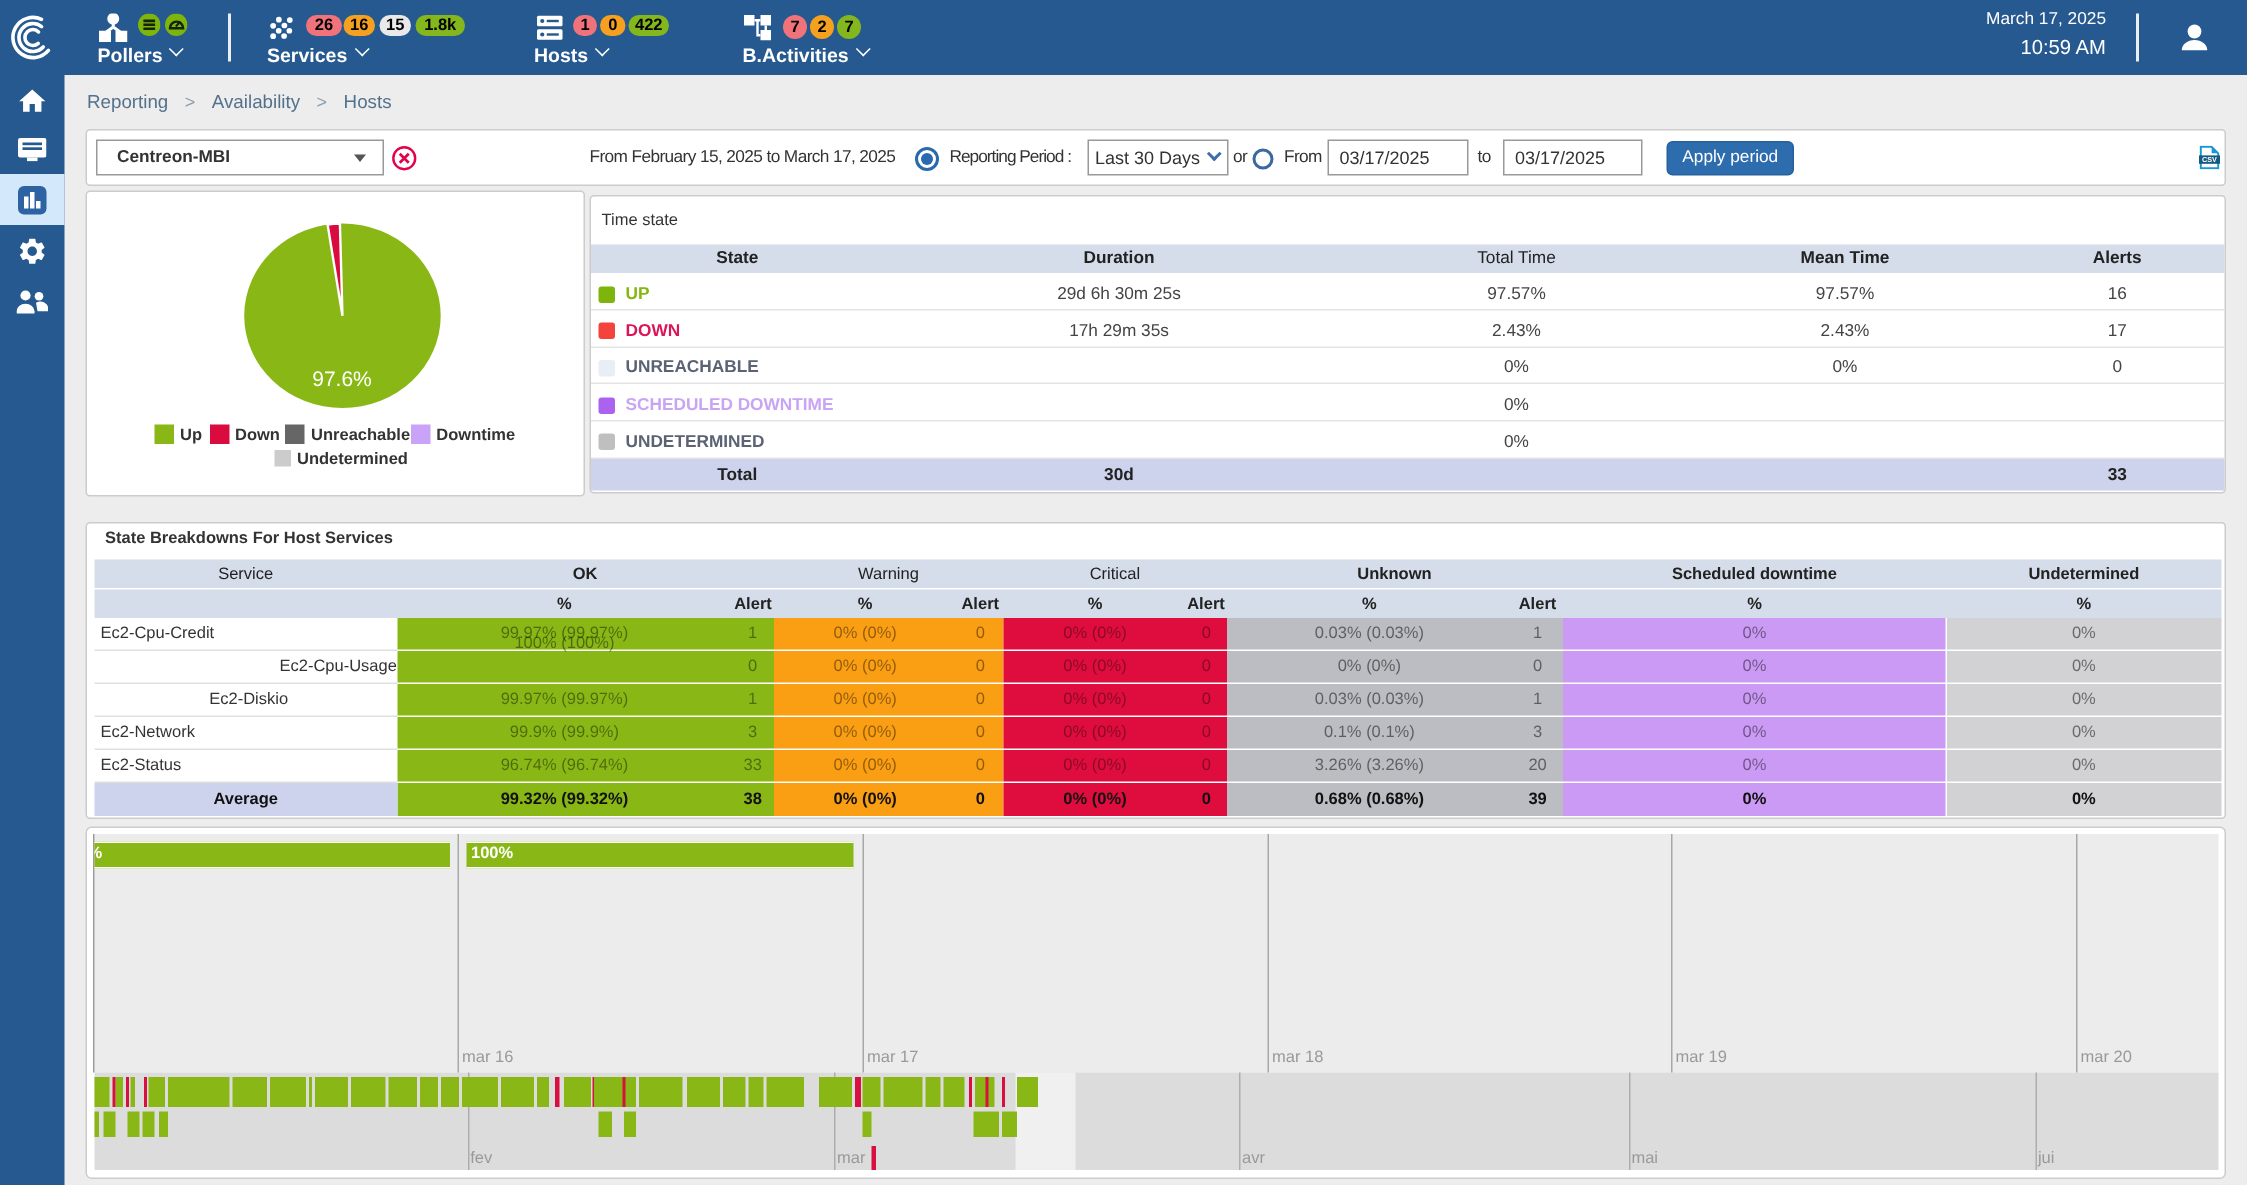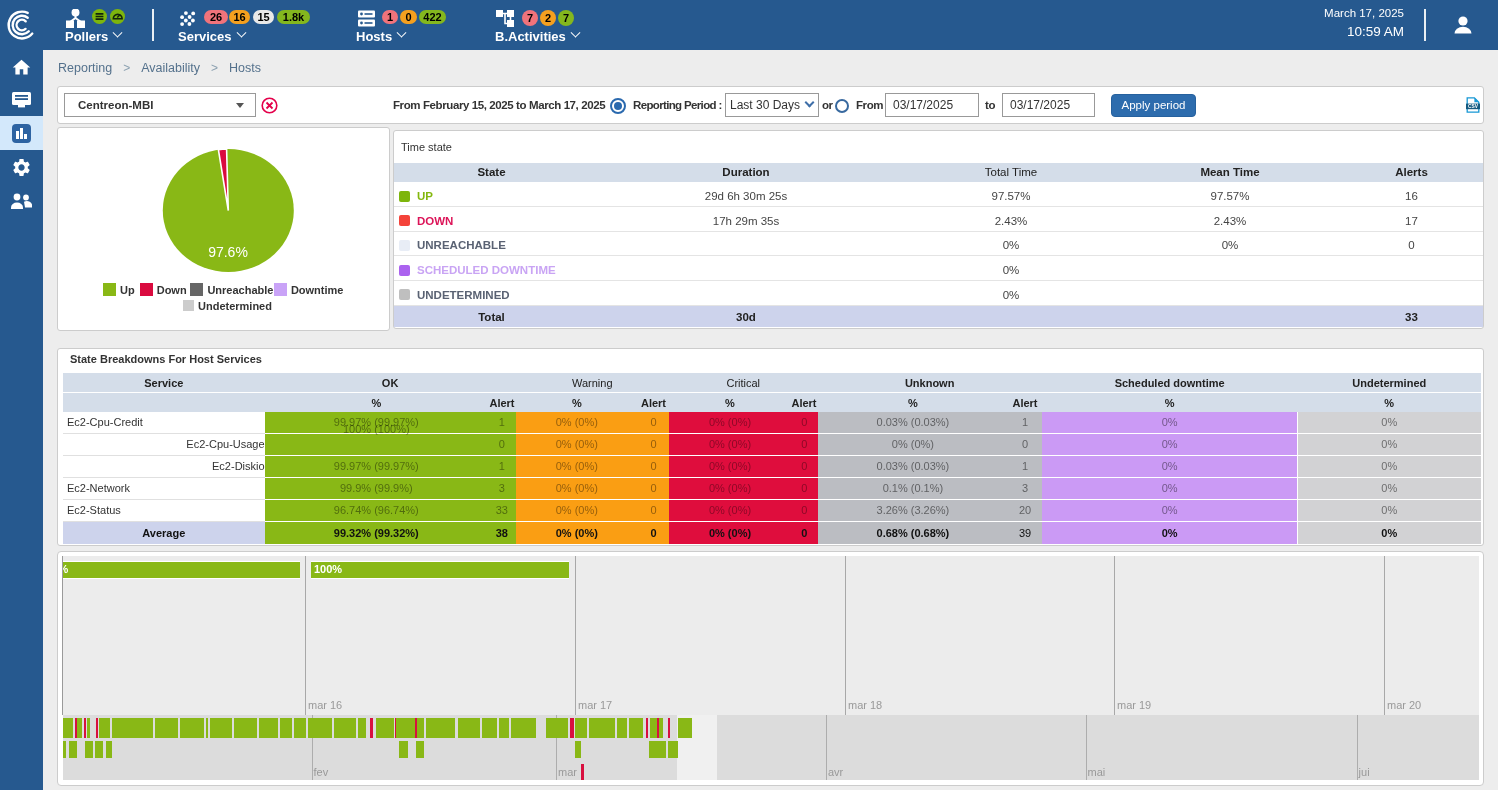--- a/index.html
+++ b/index.html
@@ -20,21 +20,21 @@
 .vsep { position:absolute; width:2px; background:rgba(255,255,255,0.9); }
 
 
 .panel { position:absolute; background:#fff; border:1px solid #ccc; border-radius:3px; }
 
 
 #crumb { position:absolute; left:58px; top:61px; font-size:12.5px; color:#54718c; }
 #crumb .sep { color:#8ba0b0; margin:0 11px; font-size:12px; }
 
 
-.tbtext { position:absolute; top:99px; font-size:11.5px; letter-spacing:-0.4px; font-weight:bold; color:#333; white-space:nowrap;text-align:right; }
+.tbtext { position:absolute; top:99px; font-size:11.5px; letter-spacing:-0.4px; font-weight:normal; color:#333; white-space:nowrap;text-align:right; }
 .tbinput { position:absolute; top:93px; height:24px; border:1px solid #999; background:#fff; font-size:13px; color:#333; font-family:"Liberation Sans",sans-serif; }
 .radio { position:absolute; width:14px; height:14px; border-radius:50%; background:#fff; border:2px solid #38699f; box-sizing:border-box; }
 .radio.sel { width:16px; height:16px; border:2px solid #2a69ae; }
 .radio.sel:after { content:""; position:absolute; left:2px; top:2px; width:8px; height:8px; border-radius:50%; background:#2a69ae; }
 .cell { position:absolute; font-size:11.5px; color:#444; text-align:center; }
 
 
 #chartTop { position:absolute; left:63px; top:556px; width:1416px; height:159px; background:#ececec; }
 #chartNav { position:absolute; left:63px; top:715px; width:1416px; height:65px; background:#dcdcdc; }
 .gline { position:absolute; width:1px; background:#a8a8a8; }
@@ -243,21 +243,21 @@
 <div class="abs" style="left:394px;top:305.5px;width:1089px;height:21.5px;background:#cdd3ec"></div>
 <div class="cell" style="left:393px;top:310.5px;width:197px;font-weight:bold;color:#222">Total</div>
 <div class="cell" style="left:590px;top:310.5px;width:312px;font-weight:bold;color:#222">30d</div>
 <div class="cell" style="left:1340px;top:310.5px;width:143px;font-weight:bold;color:#222">33</div>
 </div>
 
   <div class="panel" style="left:57px;top:348px;width:1427px;height:198px"></div>
   <div class="abs" style="left:70px;top:353px;font-size:11px;font-weight:bold;color:#333">State Breakdowns For Host Services</div>
   <div id="bdTable">
 <div class="abs" style="left:63px;top:372.6px;width:1418px;height:19.5px;background:#d4dde9"></div>
-<div class="cell" style="left:63.0px;top:376.6px;width:201.6px;font-size:11px;font-weight:bold;color:#222">Service</div>
+<div class="cell" style="left:63.0px;top:376.6px;width:201.6px;font-size:11px;font-weight:normal;color:#222">Service</div>
 <div class="cell" style="left:264.6px;top:376.6px;width:251.0px;font-size:11px;font-weight:bold;color:#222">OK</div>
 <div class="cell" style="left:515.6px;top:376.6px;width:153.4px;font-size:11px;font-weight:normal;color:#222">Warning</div>
 <div class="cell" style="left:669.0px;top:376.6px;width:148.5px;font-size:11px;font-weight:normal;color:#222">Critical</div>
 <div class="cell" style="left:817.5px;top:376.6px;width:224.3px;font-size:11px;font-weight:bold;color:#222">Unknown</div>
 <div class="cell" style="left:1041.8px;top:376.6px;width:255.7px;font-size:11px;font-weight:bold;color:#222">Scheduled downtime</div>
 <div class="cell" style="left:1297.5px;top:376.6px;width:183.5px;font-size:11px;font-weight:bold;color:#222">Undetermined</div>
 <div class="abs" style="left:63px;top:393.1px;width:1418px;height:18.5px;background:#d4dde9"></div>
 <div class="cell" style="left:264.6px;top:397.1px;width:223.4px;font-size:11px;font-weight:bold;color:#222">%</div>
 <div class="cell" style="left:472.0px;top:397.1px;width:60.0px;font-size:11px;font-weight:bold;color:#222">Alert</div>
 <div class="cell" style="left:515.6px;top:397.1px;width:122.4px;font-size:11px;font-weight:bold;color:#222">%</div>
@@ -303,21 +303,21 @@
 <div class="cell" style="left:1008.3px;top:434.4px;width:33.5px;height:21px;font-size:11px;color:rgba(0,0,0,0.5);line-height:21px">0</div>
 <div class="cell" style="left:1041.8px;top:434.4px;width:255.7px;height:21px;font-size:11px;color:rgba(0,0,0,0.45);line-height:21px">0%</div>
 <div class="cell" style="left:1297.5px;top:434.4px;width:183.5px;height:21px;font-size:11px;color:rgba(0,0,0,0.5);line-height:21px">0%</div>
 <div class="abs" style="left:63px;top:454.6px;width:201.6px;height:1px;background:#e0e0e0"></div>
 <div class="abs" style="left:264.6px;top:455.6px;width:251px;height:21px;background:#89b816"></div>
 <div class="abs" style="left:515.6px;top:455.6px;width:153.4px;height:21px;background:#fa9e13"></div>
 <div class="abs" style="left:669px;top:455.6px;width:148.5px;height:21px;background:#df0d3d"></div>
 <div class="abs" style="left:817.5px;top:455.6px;width:224.3px;height:21px;background:#bbbdc2"></div>
 <div class="abs" style="left:1041.8px;top:455.6px;width:255.7px;height:21px;background:#cb9af5"></div>
 <div class="abs" style="left:1297.5px;top:455.6px;width:183.5px;height:21px;background:#d2d2d4"></div>
-<div class="cell" style="left:63.0px;top:455.6px;width:201.6px;height:21px;padding-left:4px;text-align:right;font-size:11px;color:#333;line-height:21px">Ec2-Diskio</div>
+<div class="cell" style="left:63.0px;top:455.6px;width:201.6px;height:21px;padding-left:4px;text-align:center;font-size:11px;color:#333;line-height:21px">Ec2-Diskio</div>
 <div class="cell" style="left:264.6px;top:456.4px;width:223.4px;height:21px;font-size:11px;color:rgba(0,0,0,0.42);line-height:21px">99.97% (99.97%)</div>
 <div class="cell" style="left:488.0px;top:456.4px;width:27.6px;height:21px;font-size:11px;color:rgba(0,0,0,0.42);line-height:21px">1</div>
 <div class="cell" style="left:515.6px;top:456.4px;width:122.4px;height:21px;font-size:11px;color:rgba(0,0,0,0.42);line-height:21px">0% (0%)</div>
 <div class="cell" style="left:638.0px;top:456.4px;width:31.0px;height:21px;font-size:11px;color:rgba(0,0,0,0.42);line-height:21px">0</div>
 <div class="cell" style="left:669.0px;top:456.4px;width:122.0px;height:21px;font-size:11px;color:rgba(0,0,0,0.38);line-height:21px">0% (0%)</div>
 <div class="cell" style="left:791.0px;top:456.4px;width:26.5px;height:21px;font-size:11px;color:rgba(0,0,0,0.38);line-height:21px">0</div>
 <div class="cell" style="left:817.5px;top:456.4px;width:190.8px;height:21px;font-size:11px;color:rgba(0,0,0,0.5);line-height:21px">0.03% (0.03%)</div>
 <div class="cell" style="left:1008.3px;top:456.4px;width:33.5px;height:21px;font-size:11px;color:rgba(0,0,0,0.5);line-height:21px">1</div>
 <div class="cell" style="left:1041.8px;top:456.4px;width:255.7px;height:21px;font-size:11px;color:rgba(0,0,0,0.45);line-height:21px">0%</div>
 <div class="cell" style="left:1297.5px;top:456.4px;width:183.5px;height:21px;font-size:11px;color:rgba(0,0,0,0.5);line-height:21px">0%</div>
@@ -365,21 +365,21 @@
 <div class="abs" style="left:1041.8px;top:521.6px;width:255.7px;height:22px;background:#cb9af5"></div>
 <div class="abs" style="left:1297.5px;top:521.6px;width:183.5px;height:22px;background:#d2d2d4"></div>
 <div class="cell" style="left:63.0px;top:521.6px;width:201.6px;height:22px;background:#cdd3ec;font-weight:bold;font-size:11px;color:#111;line-height:22px">Average</div>
 <div class="cell" style="left:264.6px;top:522.6px;width:223.4px;height:21px;font-weight:bold;font-size:11px;color:#111;line-height:21px">99.32% (99.32%)</div>
 <div class="cell" style="left:488.0px;top:522.6px;width:27.6px;height:21px;font-weight:bold;font-size:11px;color:#111;line-height:21px">38</div>
 <div class="cell" style="left:515.6px;top:522.6px;width:122.4px;height:21px;font-weight:bold;font-size:11px;color:#111;line-height:21px">0% (0%)</div>
 <div class="cell" style="left:638.0px;top:522.6px;width:31.0px;height:21px;font-weight:bold;font-size:11px;color:#111;line-height:21px">0</div>
 <div class="cell" style="left:669.0px;top:522.6px;width:122.0px;height:21px;font-weight:bold;font-size:11px;color:#111;line-height:21px">0% (0%)</div>
 <div class="cell" style="left:791.0px;top:522.6px;width:26.5px;height:21px;font-weight:bold;font-size:11px;color:#111;line-height:21px">0</div>
 <div class="cell" style="left:817.5px;top:522.6px;width:190.8px;height:21px;font-weight:bold;font-size:11px;color:#111;line-height:21px">0.68% (0.68%)</div>
-<div class="cell" style="left:1008.3px;top:522.6px;width:33.5px;height:21px;font-weight:normal;font-size:11px;color:#111;line-height:21px">39</div>
+<div class="cell" style="left:1008.3px;top:522.6px;width:33.5px;height:21px;font-weight:bold;font-size:11px;color:#111;line-height:21px">39</div>
 <div class="cell" style="left:1041.8px;top:522.6px;width:255.7px;height:21px;font-weight:bold;font-size:11px;color:#111;line-height:21px">0%</div>
 <div class="cell" style="left:1297.5px;top:522.6px;width:183.5px;height:21px;font-weight:bold;font-size:11px;color:#111;line-height:21px">0%</div>
 </div>
 
   <div class="panel" style="left:57px;top:551px;width:1427px;height:235px;border-radius:4px"></div>
   <div id="chartTop"></div>
   <div id="chartNav"></div>
   <div id="chartStuff">
 <div class="abs" style="left:62px;top:556px;width:1px;height:159px;background:#9a9a9a"></div>
 <div class="gline" style="left:305px;top:556px;height:159px"></div>

